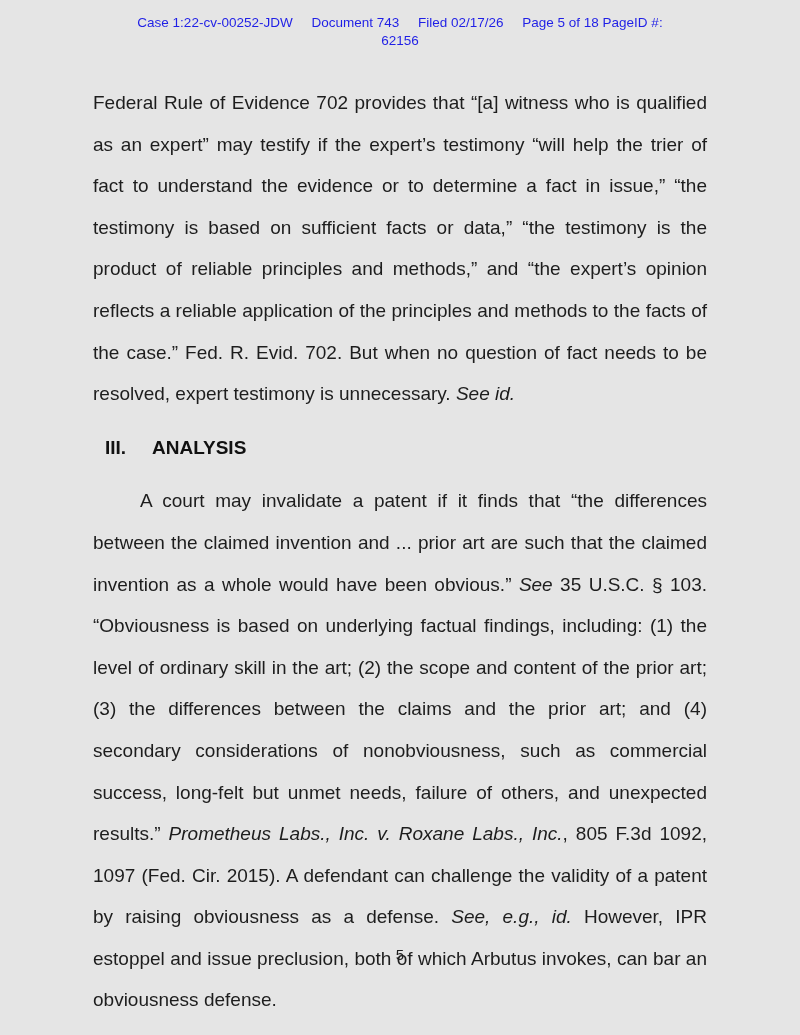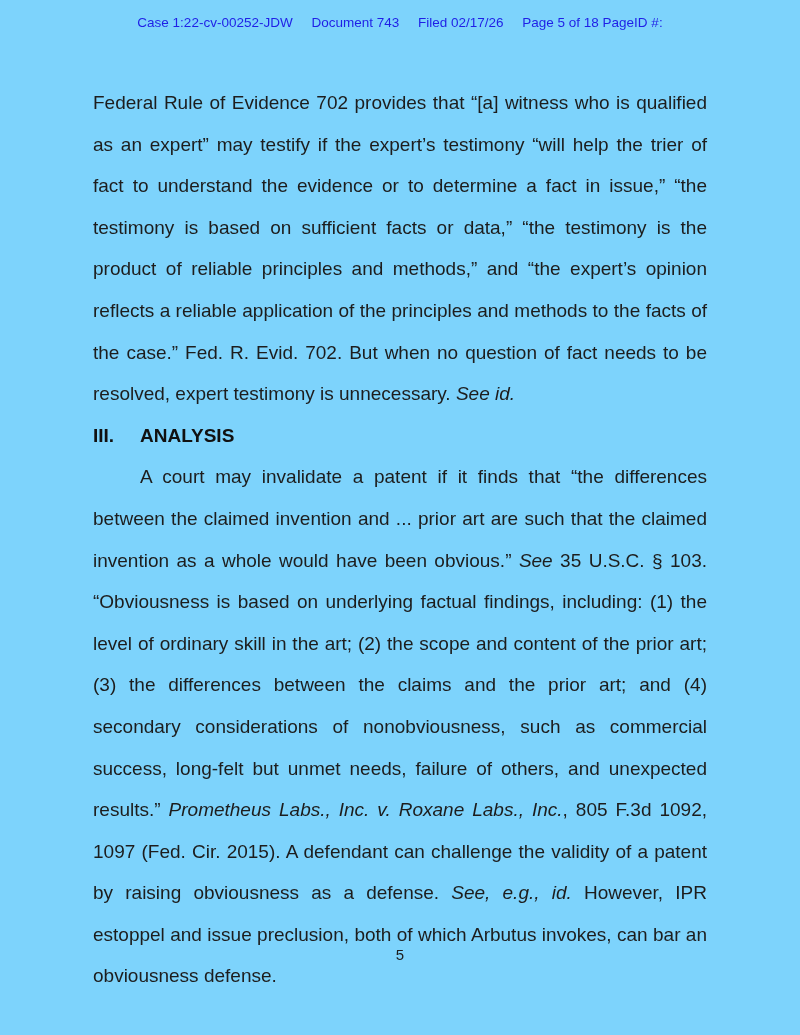--- a/index.html
+++ b/index.html
@@ -7,21 +7,21 @@
   body {
     width: 800px;
     height: 1035px;
     background: #ffffff;
     font-family: "Liberation Sans", "DejaVu Sans", sans-serif;
   }
   .page {
     position: relative;
     width: 800px;
     height: 1035px;
-    background: #7dd3fc;
+    background: #e5e5e5;
     overflow: hidden;
   }
   .stamp-header {
     position: absolute;
     top: 14px;
     left: 93px;
     width: 614px;
     text-align: center;
     font-size: 13.5px;
     line-height: 17.5px;
@@ -36,21 +36,21 @@
     line-height: 41.6px;
     color: #1d1d1d;
   }
   .para {
     margin: 0;
     text-align: justify;
   }
   .para.indent { text-indent: 47px; }
   .italic { font-style: italic; }
   .heading1, .heading2 {
-    margin: 0;
+    margin: 12px;
     font-weight: bold;
     color: #111111;
   }
   .heading1 .h-num { display: inline-block; width: 47px; }
   .heading2 { padding-left: 47px; }
   .heading2 .h-num { display: inline-block; width: 49px; }
   .footer {
     position: absolute;
     top: 946px;
     left: 0;
@@ -60,20 +60,21 @@
     color: #1d1d1d;
   }
 </style>
 </head>
 <body>
 
 <div class="page">
 
   <div class="stamp-header" style="color: rgb(31, 31, 230);">
     <div class="stamp-line">Case 1:22-cv-00252-JDW     Document 743     Filed 02/17/26     Page 5 of 18 PageID #:</div>
+    <div class="stamp-line">62156</div>
   </div>
 
   <div class="doc-body">
       <p class="para"><span class="">Federal Rule of Evidence 702 provides that “[a] witness who is qualified as an expert” may testify if the expert’s testimony “will help the trier of fact to understand the evidence or to determine a fact in issue,” “the testimony is based on sufficient facts or data,” “the testimony is the product of reliable principles and methods,” and “the expert’s opinion reflects a reliable application of the principles and methods to the facts of the case.” Fed. R. Evid. 702. But when no question of fact needs to be resolved, expert testimony is unnecessary. </span><span class="italic">See id.</span></p>
       <div class="heading1"><span class="h-num">III.</span><span>ANALYSIS</span></div>
       <p class="para indent"><span class="">A court may invalidate a patent if it finds that “the differences between the claimed invention and ... prior art are such that the claimed invention as a whole would have been obvious.” </span><span class="italic">See</span><span class=""> 35 U.S.C. § 103. “Obviousness is based on underlying factual findings, including: (1) the level of ordinary skill in the art; (2) the scope and content of the prior art; (3) the differences between the claims and the prior art; and (4) secondary considerations of nonobviousness, such as commercial success, long-felt but unmet needs, failure of others, and unexpected results.” </span><span class="italic">Prometheus Labs., Inc. v. Roxane Labs., Inc.</span><span class="">, 805 F.3d 1092, 1097 (Fed. Cir. 2015). A defendant can challenge the validity of a patent by raising obviousness as a defense. </span><span class="italic">See, e.g., id.</span><span class=""> However, IPR estoppel and issue preclusion, both of which Arbutus invokes, can bar an obviousness defense.</span></p>
     </div>
 
   <div class="footer">5</div>
 

